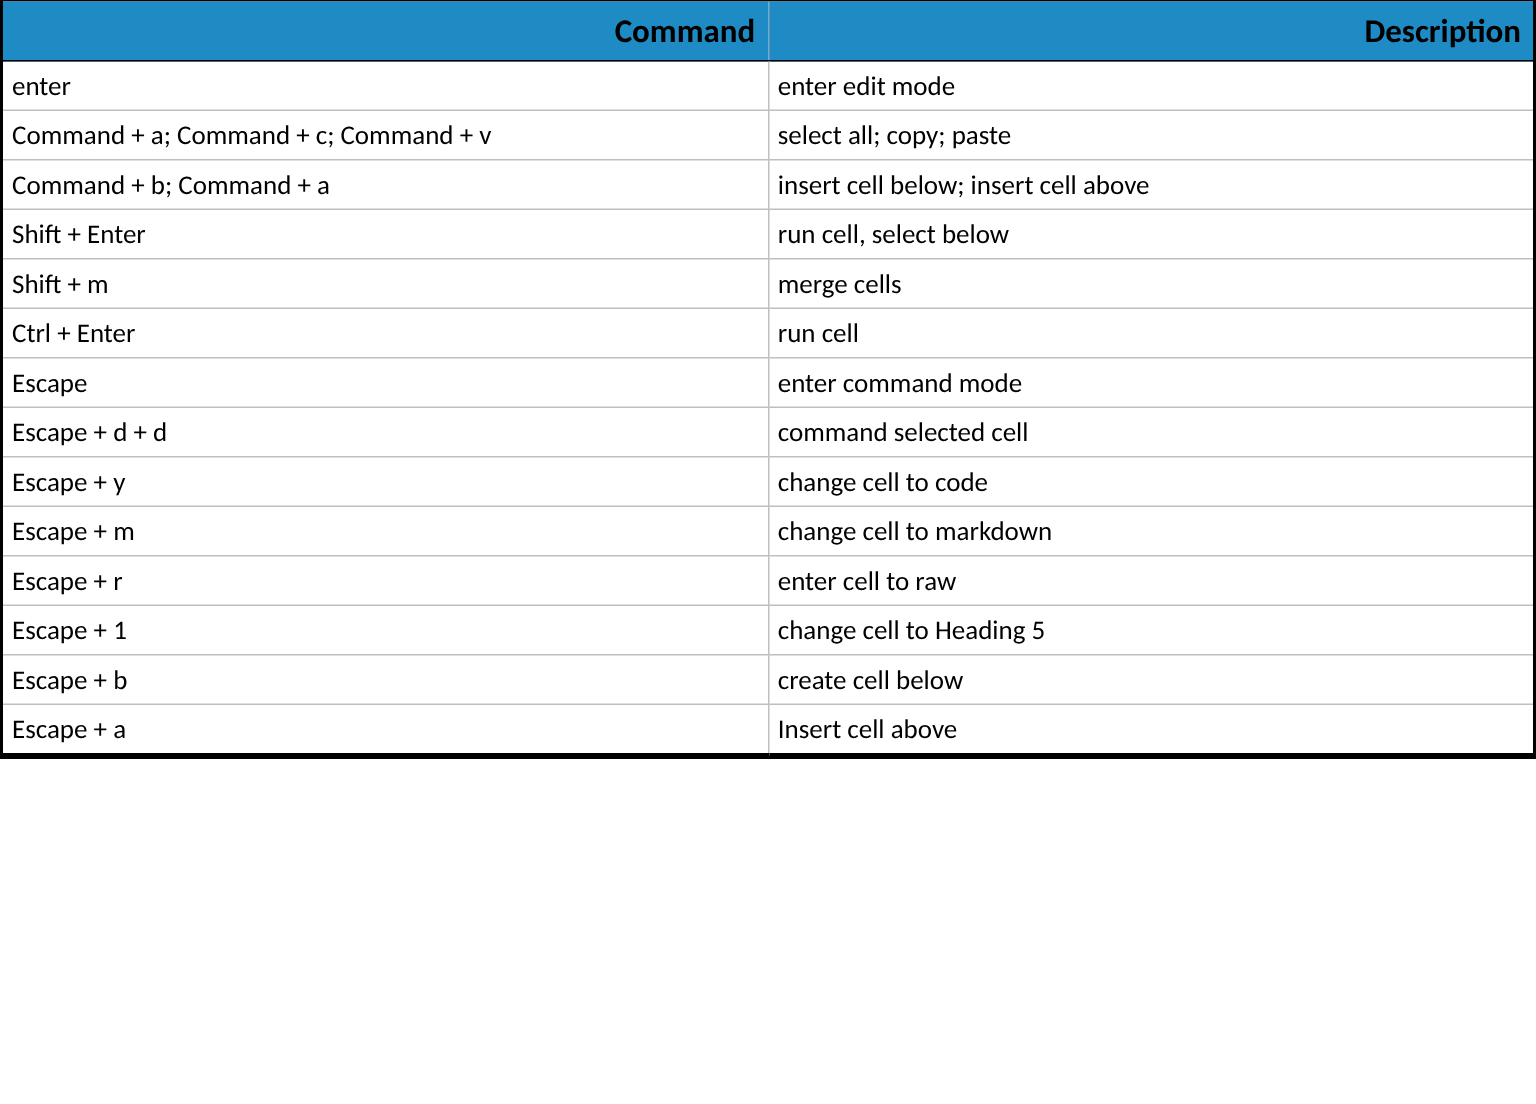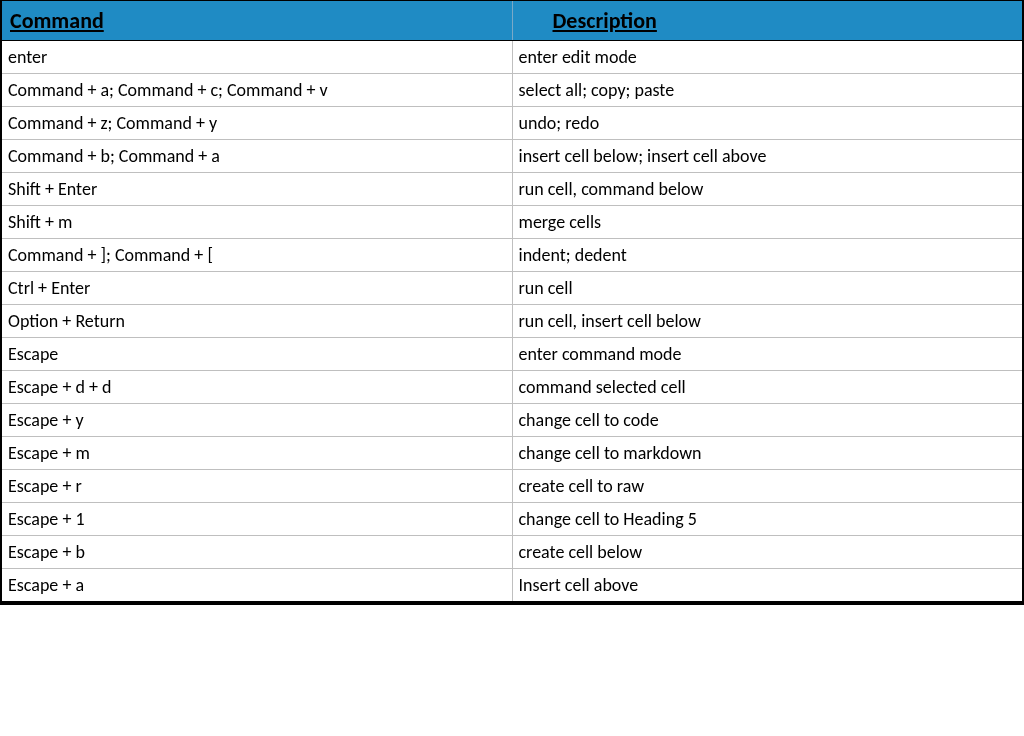--- a/index.html
+++ b/index.html
@@ -22,25 +22,24 @@
     table {
       width: 100%;
       border-collapse: collapse;
       table-layout: fixed;
     }
     thead th {
       background: #1f8bc4;
       color: #000;
       font-weight: 700;
       font-size: 22px;
-      text-align: left;
+      text-align: right;
       padding: 6px 8px;
       border-right: 1px solid #7aa9c7;
       border-bottom: 1px solid #000;
-      text-decoration: underline;
     }
     thead th:last-child {
       border-right: none;
       padding-left: 40px;
     }
     tbody td {
       font-size: 18px;
       color: #000;
       padding: 5px 8px 5px 6px;
       border-right: 1px solid #bfbfbf;
@@ -74,66 +73,54 @@
     <tbody id="tbody">
         <tr>
           <td>enter</td>
           <td>enter edit mode</td>
         </tr>
         <tr>
           <td>Command + a; Command + c; Command + v</td>
           <td>select all; copy; paste</td>
         </tr>
         <tr>
-          <td>Command + z; Command + y</td>
-          <td>undo; redo</td>
-        </tr>
-        <tr>
           <td>Command + b; Command + a</td>
           <td>insert cell below; insert cell above</td>
         </tr>
         <tr>
           <td>Shift + Enter</td>
-          <td>run cell, command below</td>
+          <td>run cell, select below</td>
         </tr>
         <tr>
           <td>Shift + m</td>
           <td>merge cells</td>
         </tr>
         <tr>
-          <td>Command + ]; Command + [</td>
-          <td>indent; dedent</td>
-        </tr>
-        <tr>
           <td>Ctrl + Enter</td>
           <td>run cell</td>
-        </tr>
-        <tr>
-          <td>Option + Return</td>
-          <td>run cell, insert cell below</td>
         </tr>
         <tr>
           <td>Escape</td>
           <td>enter command mode</td>
         </tr>
         <tr>
           <td>Escape + d + d</td>
           <td>command selected cell</td>
         </tr>
         <tr>
           <td>Escape + y</td>
           <td>change cell to code</td>
         </tr>
         <tr>
           <td>Escape + m</td>
           <td>change cell to markdown</td>
         </tr>
         <tr>
           <td>Escape + r</td>
-          <td>create cell to raw</td>
+          <td>enter cell to raw</td>
         </tr>
         <tr>
           <td>Escape + 1</td>
           <td>change cell to Heading 5</td>
         </tr>
         <tr>
           <td>Escape + b</td>
           <td>create cell below</td>
         </tr>
         <tr>

